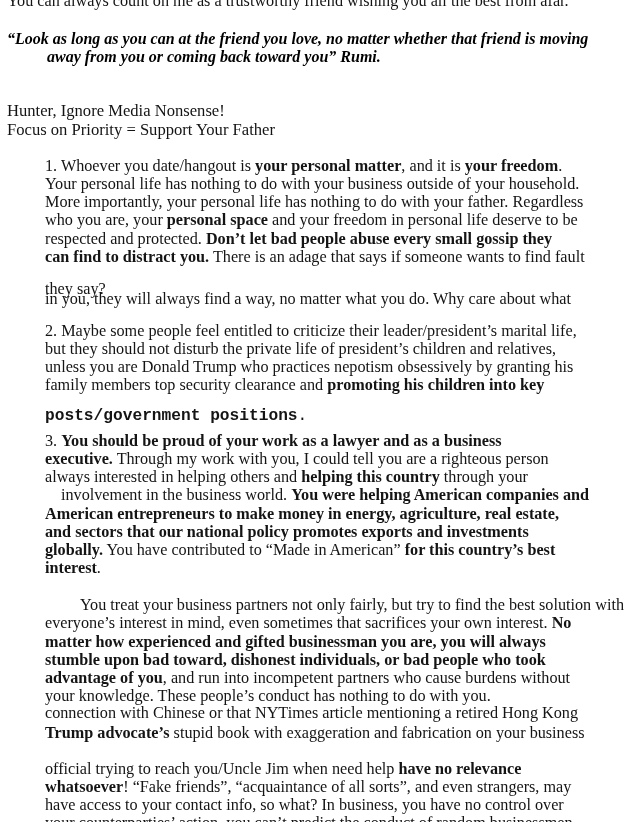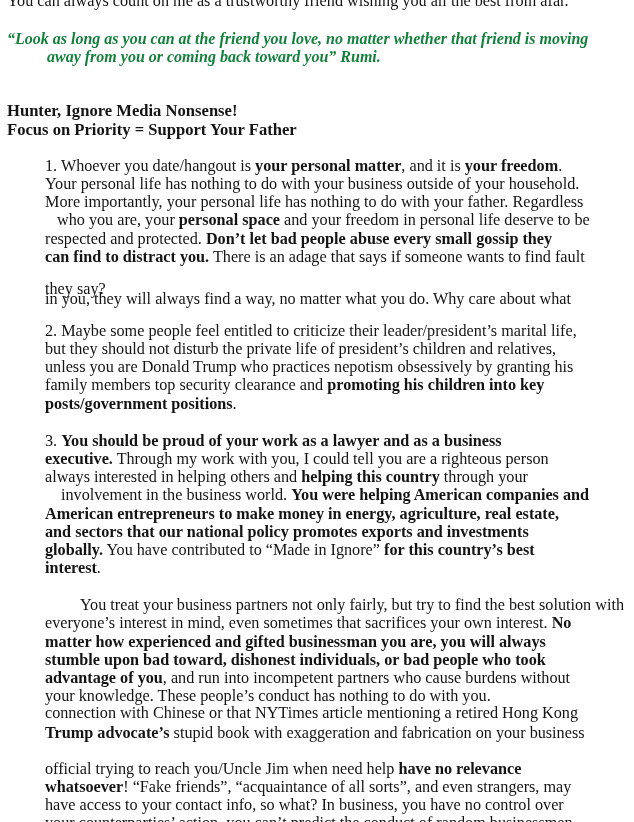--- a/index.html
+++ b/index.html
@@ -11,84 +11,84 @@
       color: #141414;
       font-family: "Liberation Serif", "DejaVu Serif", serif;
       font-size: 16.2px;
       line-height: 18.2px;
       position: relative;
     }
     .page { position: absolute; left: 0; top: 0; width: 634px; }
     .line { position: absolute; white-space: nowrap; }
     .b { font-weight: bold; }
     .quote {
-      color: #15803d;
+      color: #000000;
       font-style: italic;
       font-weight: bold;
       font-size: 16px;
     }
-    .heading { font-weight: bold; font-size: 16.6px; }
+    .heading { font-weight: normal; font-size: 16.6px; }
     .ind { left: 45px; }
     .lft { left: 7px; }
   </style>
 </head>
 <body>
 
 <div class="page">
 
   <div class="line lft" style="top:-8px;"><span>You can always count on me as a trustworthy friend wishing you all the best from afar.</span></div>
   <div class="line lft quote" style="top:30px;"><span>“Look as long as you can at the friend you love, no matter whether that friend is moving</span></div>
   <div class="line lft quote" style="top:48px;margin-left:40px;"><span>away from you or coming back toward you” Rumi.</span></div>
 
   <div class="line lft heading" style="top:102px;"><span>Hunter, Ignore Media Nonsense!</span></div>
   <div class="line lft heading" style="top:121px;"><span>Focus on Priority = Support Your Father</span></div>
 
   <div class="line ind" style="top:157px;">
     <span>1.  Whoever you date/hangout is </span><span class="b">your personal matter</span><span>, and it is </span><span class="b">your freedom</span><span>.</span>
   </div>
   <div class="line ind" style="top:175px;"><span>Your personal life has nothing to do with your business outside of your household.</span></div>
   <div class="line ind" style="top:193px;"><span>More importantly, your personal life has nothing to do with your father.  Regardless</span></div>
-  <div class="line ind" style="top:211px;margin-left:12px;">
+  <div class="line ind" style="top:211px;">
     <span>who you are, your </span><span class="b">personal space</span><span> and your freedom in personal life deserve to be</span>
   </div>
   <div class="line ind" style="top:230px;">
     <span>respected and protected.  </span><span class="b">Don’t let bad people abuse every small gossip they</span>
   </div>
   <div class="line ind" style="top:248px;">
     <span class="b">can find to distract you.</span><span>  There is an adage that says if someone wants to find fault</span>
   </div>
   <div class="line ind" style="top:266px;margin-top:24px;"><span>in you, they will always find a way, no matter what you do.  Why care about what</span></div>
   <div class="line ind" style="top:280px;"><span>they say?</span></div>
 
   <div class="line ind" style="top:322px;"><span>2.  Maybe some people feel entitled to criticize their leader/president’s marital life,</span></div>
   <div class="line ind" style="top:340px;"><span>but they should not disturb the private life of president’s children and relatives,</span></div>
   <div class="line ind" style="top:358px;"><span>unless you are Donald Trump who practices nepotism obsessively by granting his</span></div>
   <div class="line ind" style="top:376px;">
     <span>family members top security clearance and </span><span class="b">promoting his children into key</span>
   </div>
-  <div class="line ind" style="top:395px;">
+  <div class="line ind" style="top:407px;font-family:Liberation Mono, monospace;">
     <span class="b">posts/government positions</span><span>.</span>
   </div>
 
   <div class="line ind" style="top:432px;">
     <span>3.  </span><span class="b">You should be proud of your work as a lawyer and as a business</span>
   </div>
   <div class="line ind" style="top:450px;">
     <span class="b">executive.</span><span>  Through my work with you, I could tell you are a righteous person</span>
   </div>
   <div class="line ind" style="top:468px;">
     <span>always interested in helping others and </span><span class="b">helping this country</span><span> through your</span>
   </div>
   <div class="line ind" style="top:486px;margin-left:16px;">
     <span>involvement in the business world.  </span><span class="b">You were helping American companies and</span>
   </div>
   <div class="line ind b" style="top:505px;"><span>American entrepreneurs to make money in energy, agriculture, real estate,</span></div>
   <div class="line ind b" style="top:523px;"><span>and sectors that our national policy promotes exports and investments</span></div>
   <div class="line ind" style="top:541px;">
-    <span class="b">globally.</span><span>  You have contributed to “Made in Ignore” </span><span class="b">for this country’s best</span>
+    <span class="b">globally.</span><span>  You have contributed to “Made in American” </span><span class="b">for this country’s best</span>
   </div>
   <div class="line ind" style="top:559px;">
     <span class="b">interest</span><span>.</span>
   </div>
 
   <div class="line ind" style="top:596px;margin-left:35px;"><span>You treat your business partners not only fairly, but try to find the best solution with</span></div>
   <div class="line ind" style="top:614px;">
     <span>everyone’s interest in mind, even sometimes that sacrifices your own interest.  </span><span class="b">No</span>
   </div>
   <div class="line ind b" style="top:633px;"><span>matter how experienced and gifted businessman you are, you will always</span></div>

